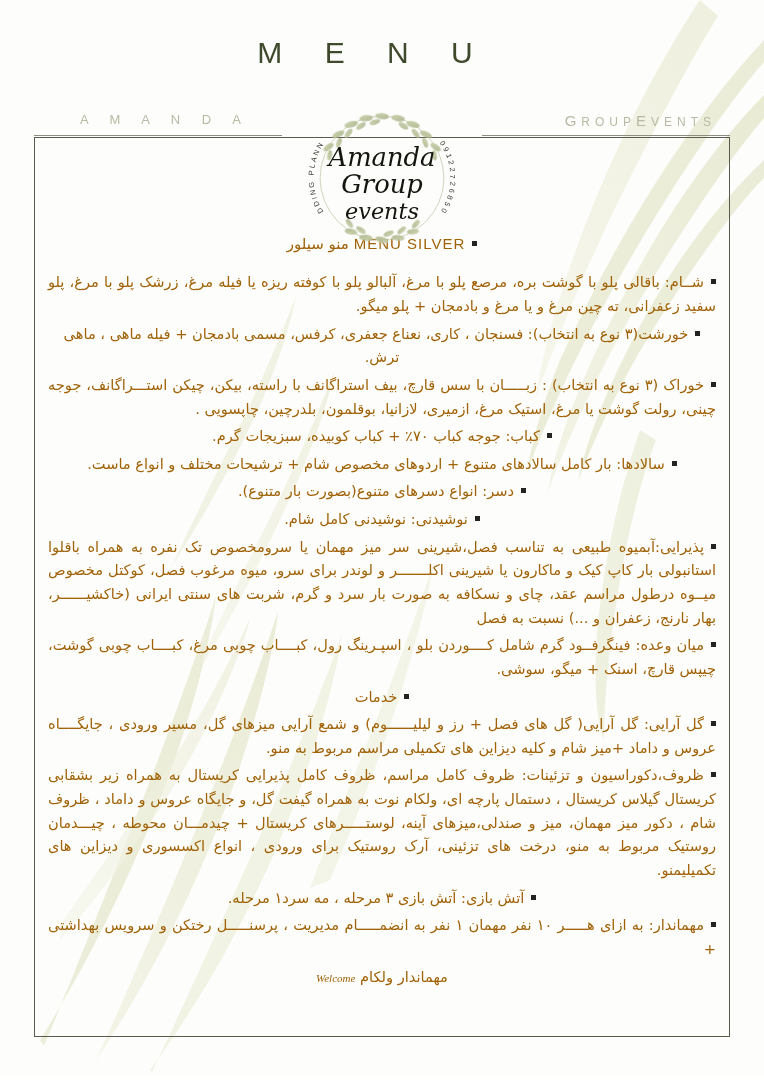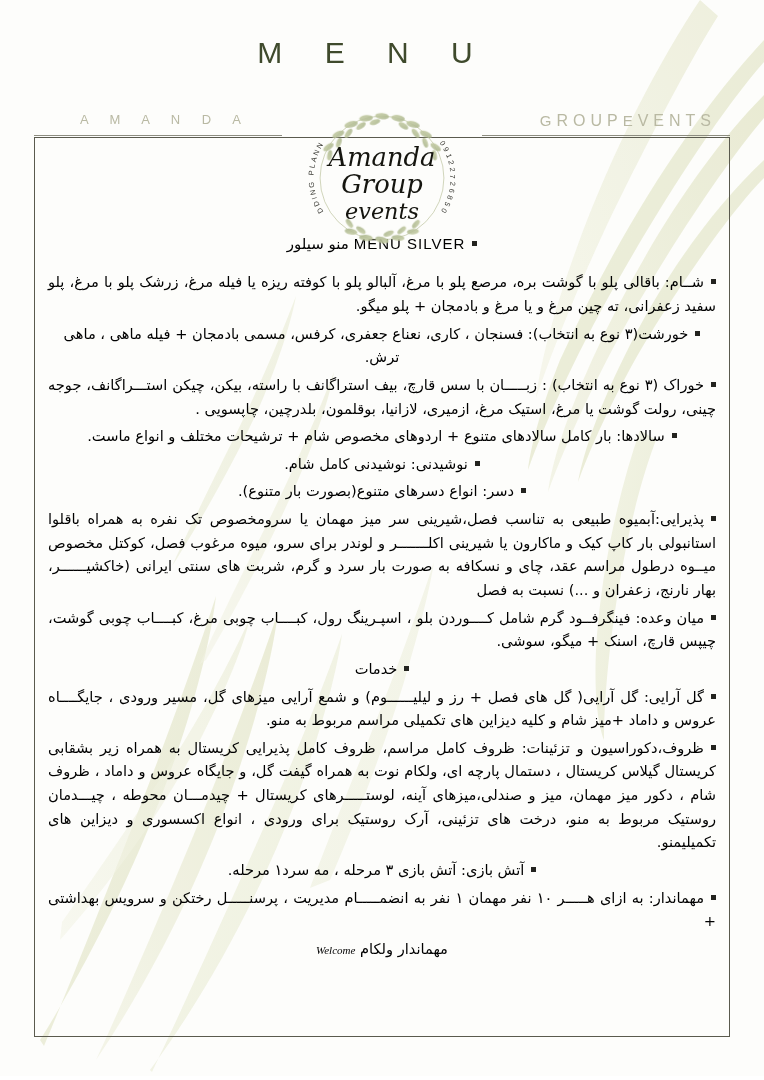--- a/index.html
+++ b/index.html
@@ -48,21 +48,21 @@
     top: 112px;
     font-family: "Liberation Sans", sans-serif;
     color: #b9b9a3;
     font-size: 13px;
     letter-spacing: 9px;
     white-space: nowrap;
   }
   .brand-left { left: 80px; }
   .brand-right { right: 48px; letter-spacing: 5px; }
   .brand-right .cap { font-size: 15px; }
-  .brand-right .sm { font-size: 16px; }
+  .brand-right .sm { font-size: 12px; }
 
   .rule {
     position: absolute;
     top: 135px;
     height: 1px;
     background: #8d8d80;
   }
   .rule.left  { left: 34px;  width: 248px; }
   .rule.right { right: 34px; width: 248px; }
 
@@ -91,21 +91,21 @@
   }
 
   .content {
     position: absolute;
     left: 48px;
     top: 232px;
     width: 668px;
     z-index: 4;
     direction: rtl;
     text-align: justify;
-    color: #000000;
+    color: #a16207;
     font-size: 14.6px;
     line-height: 1.62;
   }
 
   .row {
     display: block;
     margin: 0 0 4px 0;
     position: relative;
   }
 
@@ -301,31 +301,34 @@
     </div>
 
     <div class="row c">
       <span class="bullet"></span><span>خورشت(۳ نوع به انتخاب): فسنجان ، کاری، نعناع جعفری، کرفس، مسمی بادمجان + فیله ماهی ، ماهی ترش.</span>
     </div>
 
     <div class="row jl">
       <span class="bullet"></span><span>خوراک (۳ نوع به انتخاب) : زبـــــان با سس قارچ، بیف استراگانف با راسته، بیکن، چیکن استـــراگانف، جوجه چینی، رولت گوشت یا مرغ، استیک مرغ، ازمیری، لازانیا، بوقلمون، بلدرچین، چاپسویی .</span>
     </div>
 
+    <div class="row c">
+      <span class="bullet"></span><span>کباب: جوجه کباب ۷۰٪ + کباب کوبیده، سبزیجات گرم.</span>
+    </div>
 
     <div class="row c">
       <span class="bullet"></span><span>سالادها: بار کامل سالادهای متنوع + اردوهای مخصوص شام + ترشیحات مختلف و انواع ماست.</span>
     </div>
 
     <div class="row c">
+      <span class="bullet"></span><span>دسر: انواع دسرهای متنوع(بصورت بار متنوع).</span>
+    </div>
+
+    <div class="row c">
       <span class="bullet"></span><span>نوشیدنی: نوشیدنی کامل شام.</span>
-    </div>
-
-    <div class="row c">
-      <span class="bullet"></span><span>دسر: انواع دسرهای متنوع(بصورت بار متنوع).</span>
     </div>
 
     <div class="row jl">
       <span class="bullet"></span><span>پذیرایی:آبمیوه طبیعی به تناسب فصل،شیرینی سر میز مهمان یا سرومخصوص تک نفره به همراه باقلوا استانبولی بار کاپ کیک و ماکارون یا شیرینی اکلـــــــر و لوندر برای سرو، میوه مرغوب فصل، کوکتل مخصوص میــوه درطول مراسم عقد، چای و نسکافه به صورت بار سرد و گرم، شربت های سنتی ایرانی (خاکشیــــــر، بهار نارنج، زعفران و ...) نسبت به فصل</span>
     </div>
 
     <div class="row jl">
       <span class="bullet"></span><span>میان وعده: فینگرفــود گرم شامل کــــوردن بلو ، اسپـرینگ رول، کبــــاب چوبی مرغ، کبــــاب چوبی گوشت، چیپس قارچ، اسنک + میگو، سوشی.</span>
     </div>
 

